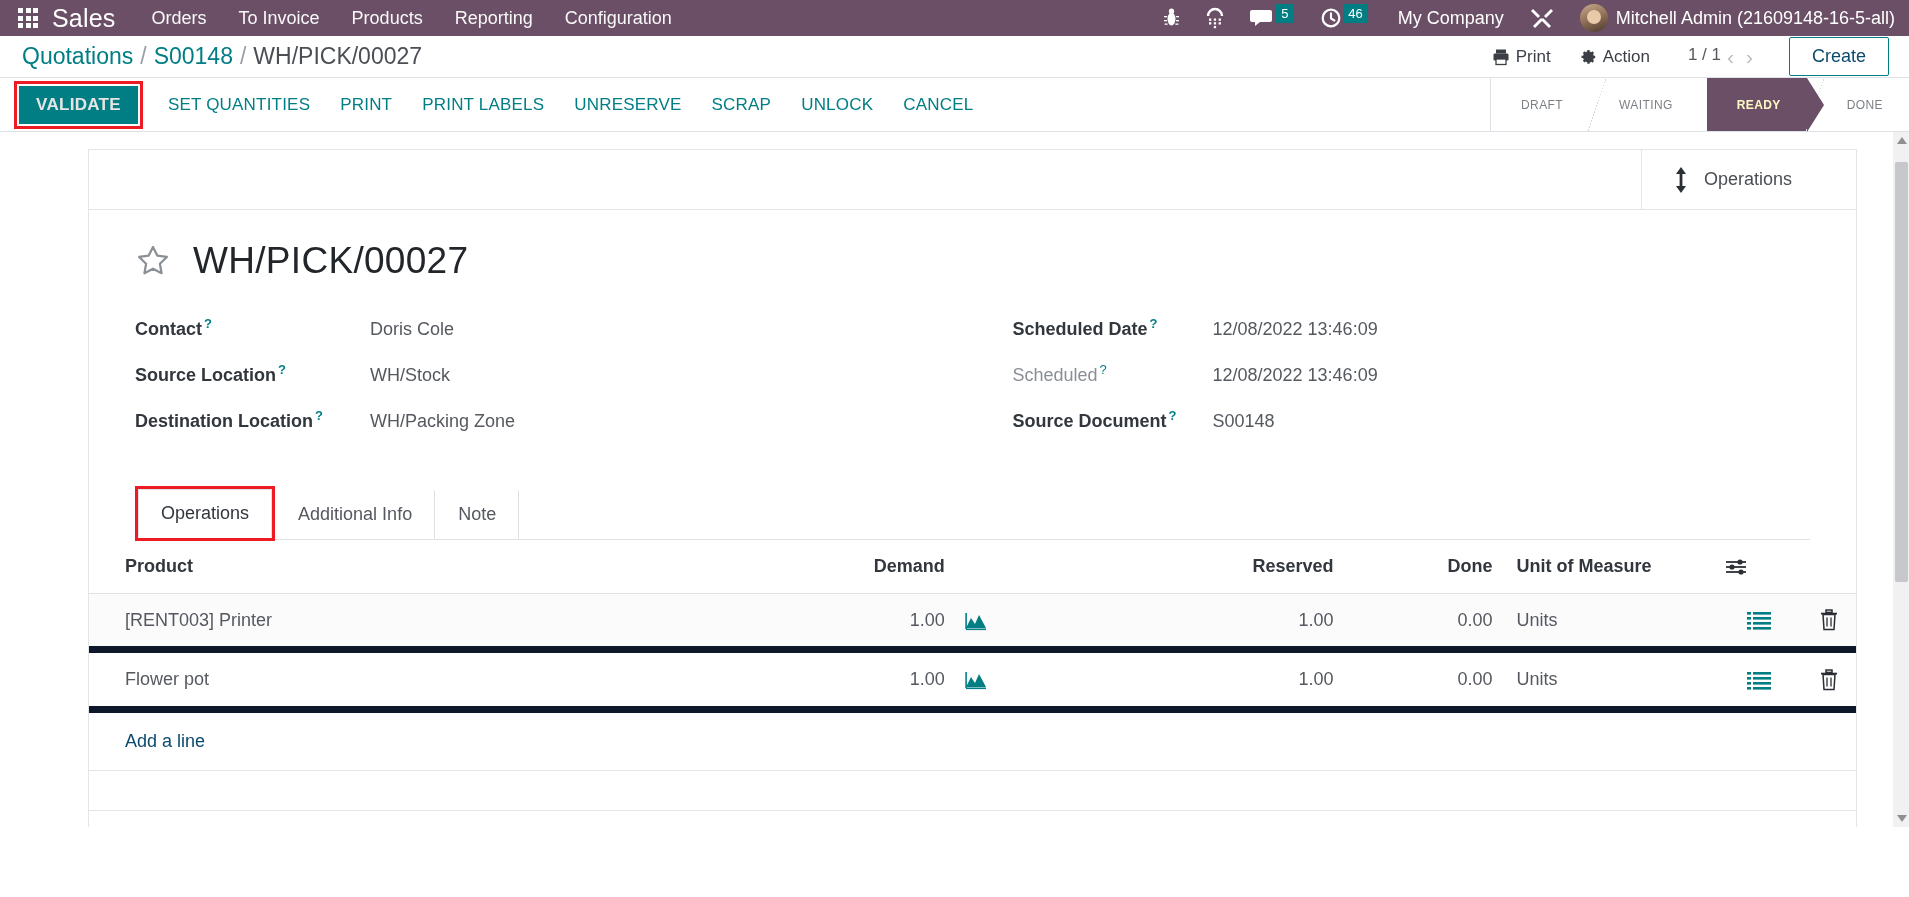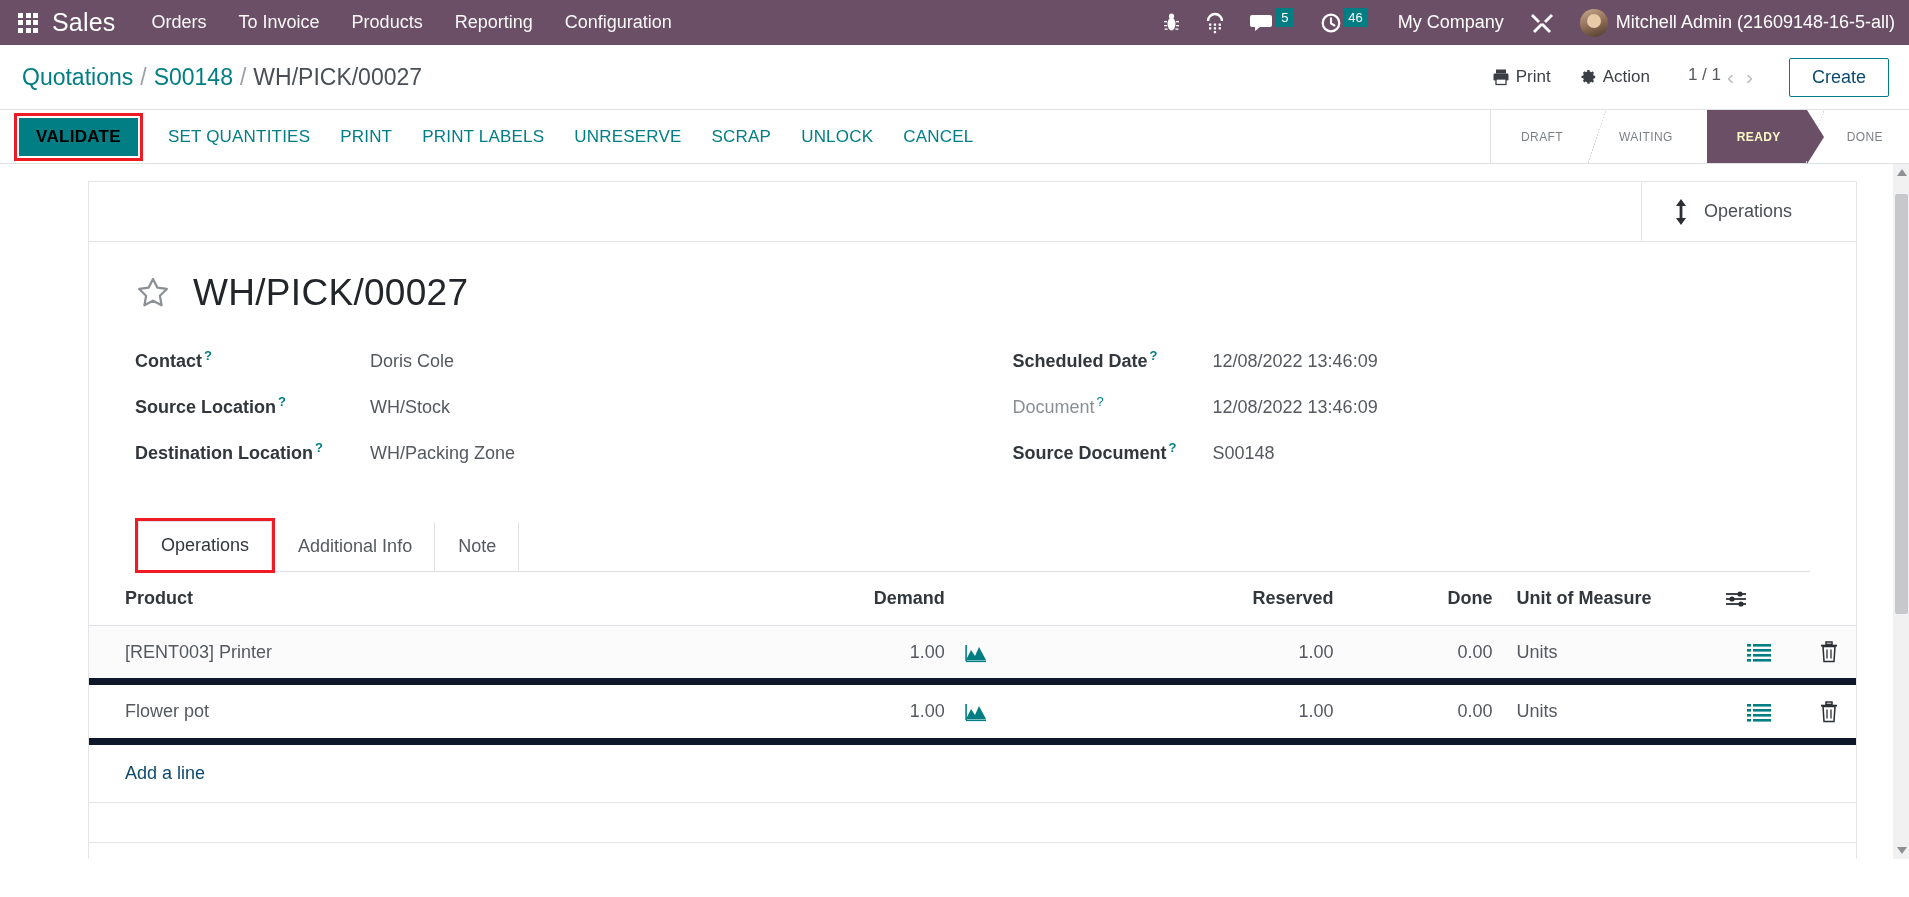--- a/index.html
+++ b/index.html
@@ -5,21 +5,21 @@
   * { box-sizing: border-box; margin: 0; padding: 0; }
   html, body {
     width: 1909px; height: 897px;
     font-family: "Liberation Sans", sans-serif;
     background: #ffffff;
     overflow: hidden;
   }
 
   
   .navbar {
-    height: 45px;
+    height: 36px;
     background: #6b4f66;
     display: flex;
     align-items: center;
     color: #ffffff;
     padding: 0 14px 0 10px;
     position: relative;
   }
   .apps-grid {
     display: grid;
     grid-template-columns: repeat(3, 5px);
@@ -85,21 +85,21 @@
     width:14px; height:14px; margin-left:-7px; border-radius:50%;
     background:#e8c9a8;
   }
   .user-name { font-size: 18px; white-space: nowrap; }
 
   
   .control-panel {
     background: #fff;
     border-bottom: 1px solid #dee2e6;
     padding: 0 20px 0 22px;
-    height: 65px;
+    height: 42px;
     display: flex;
     align-items: center;
   }
   .breadcrumb { font-size: 23px; display: flex; align-items: center; gap: 7px; }
   .bc-link { color: #017e84; cursor: pointer; }
   .bc-sep { color: #9aa0a6; }
   .bc-active { color: #4a4f55; }
   .cp-right { margin-left: auto; display: flex; align-items: center; gap: 0; }
   .cp-btn {
     display: flex; align-items: center; gap: 6px;
@@ -129,21 +129,21 @@
   }
   .btn-group { display: flex; align-items: center; padding-left: 14px; gap: 0; flex: 1; }
   .hl-wrap {
     border: 3px solid #ee1b24;
     padding: 2px;
     display: inline-flex;
     margin-right: 10px;
   }
   .btn-primary {
     background: #017e84;
-    color: #000000;
+    color: #e5e5e5;
     border: none;
     font-size: 17px;
     font-weight: bold;
     padding: 9px 17px;
     letter-spacing: .3px;
     cursor: pointer;
     text-transform: uppercase;
     font-family: "Liberation Sans", sans-serif;
   }
   .btn-link {
@@ -498,21 +498,21 @@
 
         <div class="col right">
           <div class="frow">
             <div class="flabel">
               <span>Scheduled Date</span><span class="q">?</span>
             </div>
             <div class="fvalue">12/08/2022 13:46:09</div>
           </div>
           <div class="frow">
             <div class="flabel muted">
-              <span>Document</span><span class="q">?</span>
+              <span>Scheduled</span><span class="q">?</span>
             </div>
             <div class="fvalue">12/08/2022 13:46:09</div>
           </div>
           <div class="frow">
             <div class="flabel">
               <span>Source Document</span><span class="q">?</span>
             </div>
             <div class="fvalue">S00148</div>
           </div>
         </div>

